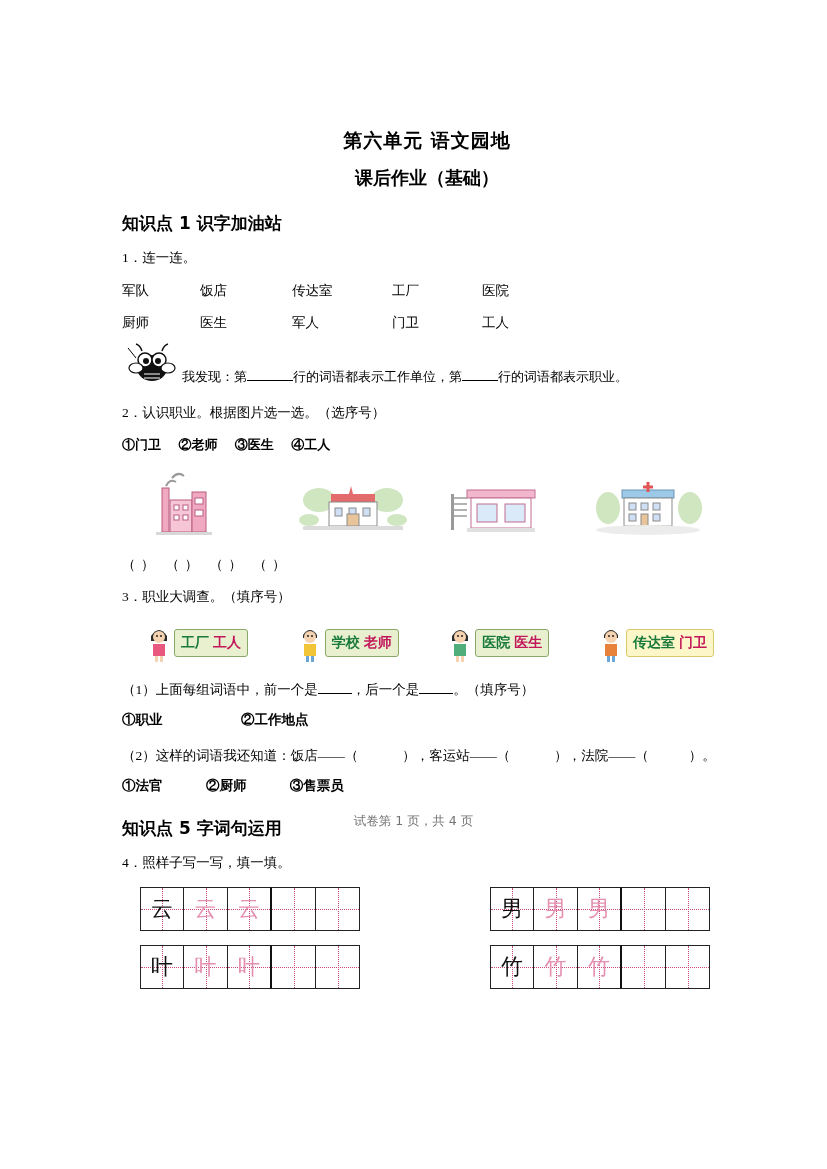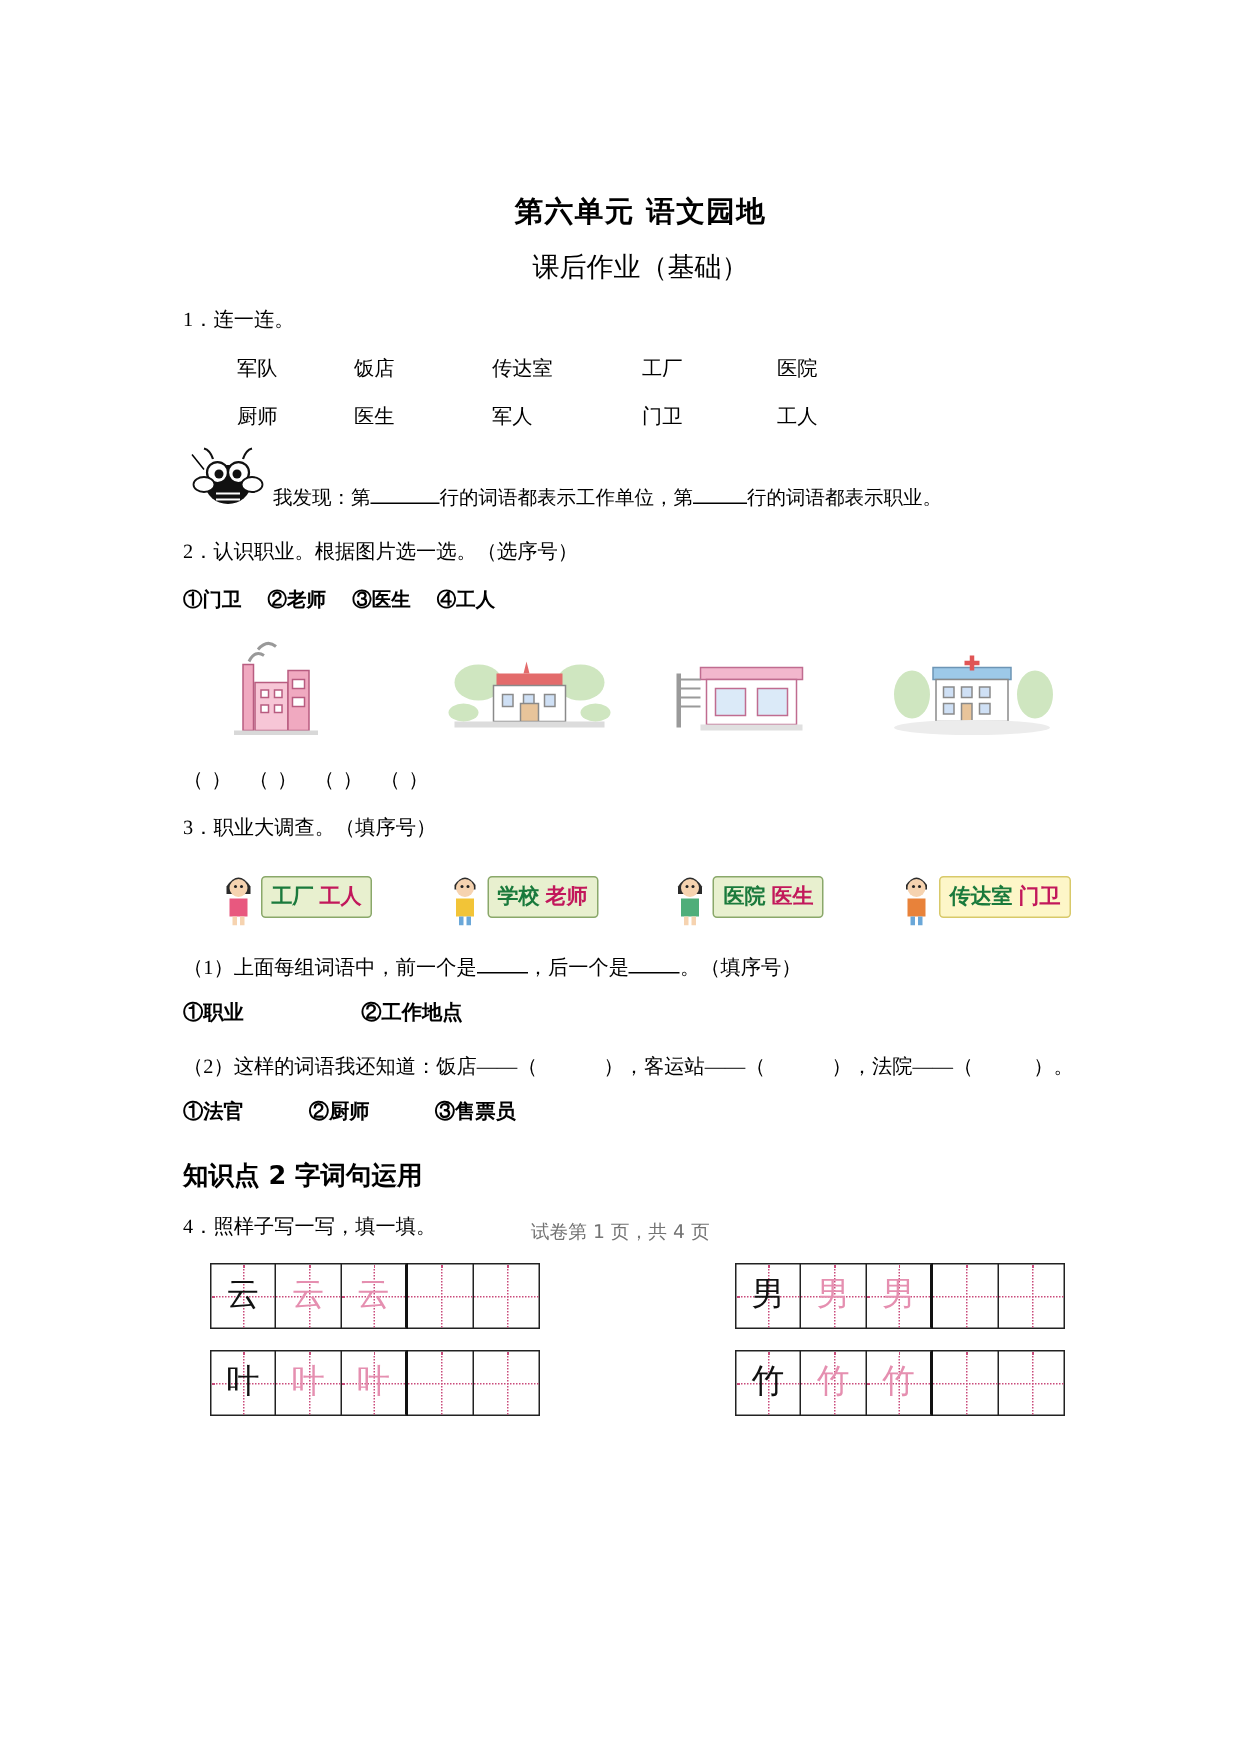--- a/index.html
+++ b/index.html
@@ -26,21 +26,21 @@
     text-align: center;
     font-size: 19px;
     font-weight: bold;
     letter-spacing: 1px;
     margin: 28px 0 0 0;
     font-family: "DejaVu Sans", sans-serif;
   }
   .doc-subtitle {
     text-align: center;
     font-size: 18px;
-    font-weight: normal;
+    font-weight: bold;
     margin: 12px 0 0 0;
     font-family: "DejaVu Sans", sans-serif;
   }
   .section-heading {
     font-size: 17px;
     font-weight: bold;
     margin: 22px 0 6px 0;
     font-family: "DejaVu Sans", sans-serif;
   }
   .q-line {
@@ -50,21 +50,21 @@
     font-family: Liberation Serif, serif;
   }
   .word-row {
     font-size: 13.5px;
     margin: 14px 0 0 0;
     display: flex;
   }
   .word-row span {
     display: inline-block;
   }
-  .w1 { width: 78px; margin-left: 36px; }
+  .w1 { width: 78px; }
   .w2 { width: 92px; }
   .w3 { width: 100px; }
   .w4 { width: 90px; }
   .w5 { width: 80px; }
 
   .discover-row {
     display: flex;
     align-items: flex-end;
     margin-top: 10px;
   }
@@ -206,20 +206,21 @@
   }
 </style>
 </head>
 <body>
 
 <div class="page">
 
   <div class="doc-title">第六单元 语文园地</div>
   <div class="doc-subtitle">课后作业（基础）</div>
 
+  <div class="section-heading">知识点 1 识字加油站</div>
 
   <div class="q-line">
     <span>1．</span><span>连一连。</span>
   </div>
 
   <div class="word-row">
     <span class="w1">军队</span>
     <span class="w2">饭店</span>
     <span class="w3">传达室</span>
     <span class="w4">工厂</span>
@@ -422,21 +423,21 @@
   <div class="sub-q">
     <span>（2）这样的词语我还知道：饭店——（</span><span style="display:inline-block;width:44px;"></span><span>），客运站——（</span><span style="display:inline-block;width:44px;"></span><span>），法院——（</span><span style="display:inline-block;width:40px;"></span><span>）。</span>
   </div>
 
   <div class="opts">
     <span style="margin-right:40px;">①法官</span>
     <span style="margin-right:40px;">②厨师</span>
     <span>③售票员</span>
   </div>
 
-  <div class="section-heading">知识点 2 字词句运用</div>
+  <div class="section-heading">知识点 5 字词句运用</div>
 
   <div class="q-line">
     <span>4．</span><span>照样子写一写，填一填。</span>
   </div>
 
   <div class="grid-row">
     <div class="tian-group">
       <div class="tian">
         <div class="cross-v"></div>
           <div class="cross-h"></div>

